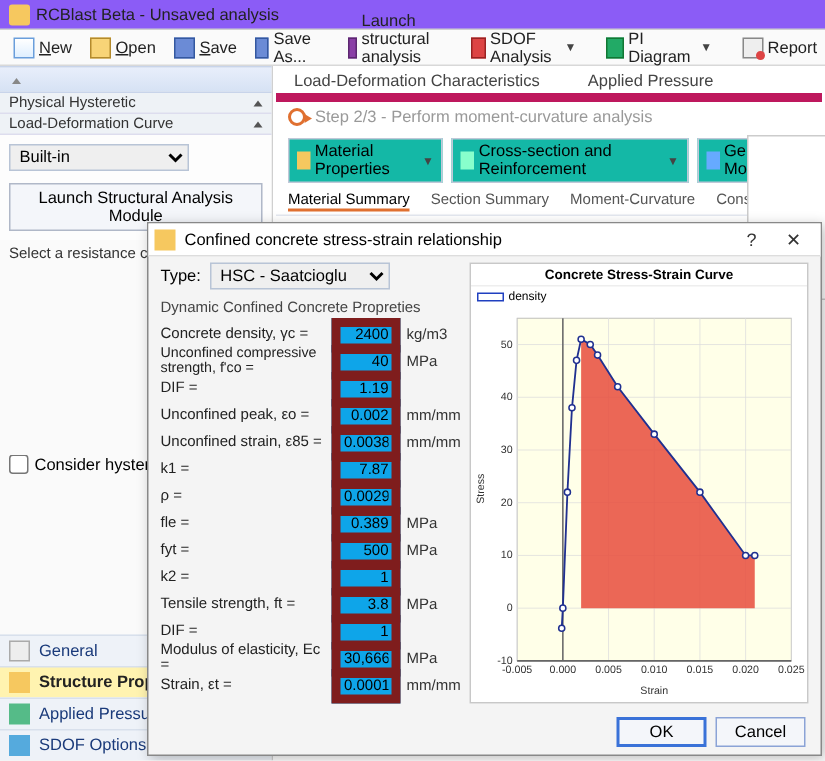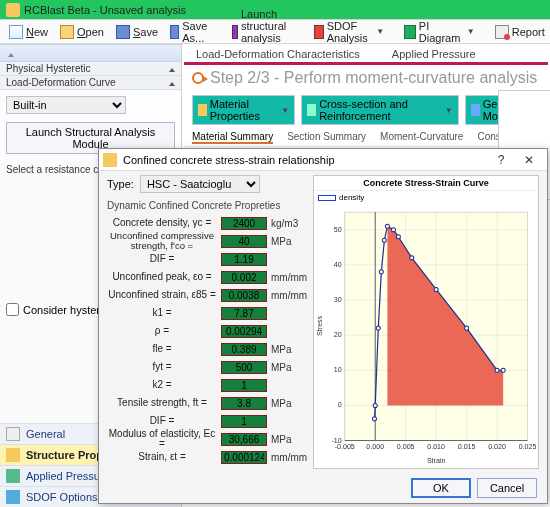--- a/index.html
+++ b/index.html
@@ -1,18 +1,18 @@
 <!DOCTYPE html>
 <html><head>
 <meta charset="utf-8">
 <style>
 * { box-sizing: border-box; font-family: "Segoe UI", Tahoma, sans-serif; margin: 0; padding: 0; }
 body { background: #f0f0f0; font-size: 11px; width: 550px; height: 507px; overflow: hidden; position: relative; }
 
-.titlebar { height: 20px; background: #22c55e; border-bottom: 1px solid #d0d0d0; padding: 2px 6px; display: flex; align-items: center; }
+.titlebar { height: 20px; background: #8b5cf6; border-bottom: 1px solid #d0d0d0; padding: 2px 6px; display: flex; align-items: center; }
 .titlebar-icon { width: 14px; height: 14px; background: #f6c85f; margin-right: 4px; border-radius: 2px; }
 .titlebar-text { font-size: 11px; color: #222; }
 
 .toolbar { height: 24px; background: #fafafa; border-bottom: 1px solid #d8d8d8; display: flex; align-items: center; padding: 0 4px; gap: 2px; }
 .tbtn { display: flex; align-items: center; padding: 2px 4px; border: 1px solid transparent; cursor: pointer; gap: 3px; font-size: 11px; color: #222; }
 .tbtn u { text-decoration: underline; }
 .ticon { width: 14px; height: 14px; display: inline-block; }
 .ticon.new { background: linear-gradient(#fff,#dfefff); border: 1px solid #6a9edb; }
 .ticon.open { background: #f8d477; border: 1px solid #b38a2d; }
 .ticon.save { background: #6b8bd6; border: 1px solid #3458a0; }
@@ -43,23 +43,23 @@
 .spacer { flex:1; }
 .navitem { display:flex; align-items:center; gap:6px; padding:3px 6px; background:#eef2f8; border-top:1px solid #d8e0ec; font-size:11px; color:#1a3a7a; cursor:pointer;}
 .navitem.sel { background:#fff3b0; color:#222; font-weight:bold; }
 .navicon { width:14px; height:14px; background:#9db8e0; display:inline-block; }
 .navicon.g { background:#eee; border:1px solid #aaa;}
 .navicon.s { background:#f6c85f;}
 .navicon.a { background:#5b8; }
 .navicon.o { background:#5ad; }
 
 .content { flex:1; background:#fff; position:relative; padding:2px; overflow:hidden;}
-.tabrow { display:flex; gap:24px; padding:0 8px; border-bottom:3px solid #be185d; font-size:11px; color:#444;}
+.tabrow { display:flex; gap:24px; padding:0 8px; border-bottom:6px solid #be185d; font-size:11px; color:#444;}
 .tab { padding:2px 4px; }
-.steprow { display:flex; align-items:center; gap:6px; padding:4px 8px; color:#999; font-size:16px;}
+.steprow { display:flex; align-items:center; gap:6px; padding:4px 8px; color:#999; font-size:11px;}
 .step-dot { width:12px; height:12px; border:2px solid #e07030; border-radius:50%; position:relative;}
 .step-dot::after{ content:""; position:absolute; right:-6px; top:2px; border-left:5px solid #e07030; border-top:3px solid transparent; border-bottom:3px solid transparent;}
 .btnrow { display:flex; gap:6px; padding:4px 8px;}
 .btnrow .mbtn { display:flex; align-items:center; gap:3px; border:1px solid #c0c8d8; background:#14b8a6; padding:2px 5px; font-size:11px; cursor:pointer;}
 .micon { width:12px; height:12px; background:#f6c85f;}
 .micon.cs { background:#8fc;}
 .micon.gm { background:#6af;}
 .subtabrow { display:flex; gap:14px; padding:2px 8px; font-size:10px; color:#555; border-bottom:1px solid #e4e8f0;}
 .subtab.sel { color:#000; border-bottom:2px solid #e07030;}
 .sumblk { padding:4px 10px; font-size:11px;}
@@ -69,23 +69,23 @@
 .dlg-title { height:22px; background:#fff; display:flex; align-items:center; padding:0 4px; border-bottom:1px solid #ddd;}
 .dlg-title .tic { width:14px; height:14px; background:#f6c85f; margin-right:6px; }
 .dlg-title .ttext { flex:1; font-size:11px; }
 .dlg-title .q,.dlg-title .x { width:28px; text-align:center; font-size:12px; color:#333; cursor:pointer;}
 
 .dlg-body { flex:1; display:flex; padding:4px 8px; gap:6px; overflow:hidden;}
 .form-col { width: 200px; display:flex; flex-direction:column; gap:1px;}
 .typerow { display:flex; align-items:center; gap:6px; margin-bottom:4px;}
 .grplabel { font-size:10px; color:#444; margin:2px 0 2px 0;}
 .frow { display:flex; align-items:center; justify-content:flex-end; gap:4px; height:18px;}
-.frow .lbl { text-align:center; font-size:10px; color:#222; flex:1; line-height:1.05;}
+.frow .lbl { text-align:left; font-size:10px; color:#222; flex:1; line-height:1.05;}
 .frow .lbl.twoline{ font-size:9.5px;}
-.frow input { width:46px; font-size:10px; padding:0 2px; border:1px solid #7f1d1d; text-align:center; background:#15803d;}
+.frow input { width:46px; font-size:10px; padding:0 2px; border:6px solid #7f1d1d; text-align:right; background:#0ea5e9;}
 .frow .unit { width:36px; font-size:10px; color:#333; text-align:left;}
 
 .chart-col { flex:1; background:#fff; border:1px solid #c8c8c8; position:relative; display:flex; flex-direction:column;}
 .chart-title { text-align:center; font-size:9px; font-weight:bold; padding:2px 0; border-bottom:1px solid #eee;}
 .legend { display:flex; align-items:center; gap:3px; padding:2px 4px; font-size:8px;}
 .legend .sw { width:18px; height:6px; background:#fff; border:1px solid #2040c0;}
 svg.plot { flex:1; }
 .plot .axis { stroke:#666; stroke-width:1; fill:none;}
 .plot .grid { stroke:#ddd; stroke-width:0.5;}
 .plot text { font-size:7px; fill:#333; }

